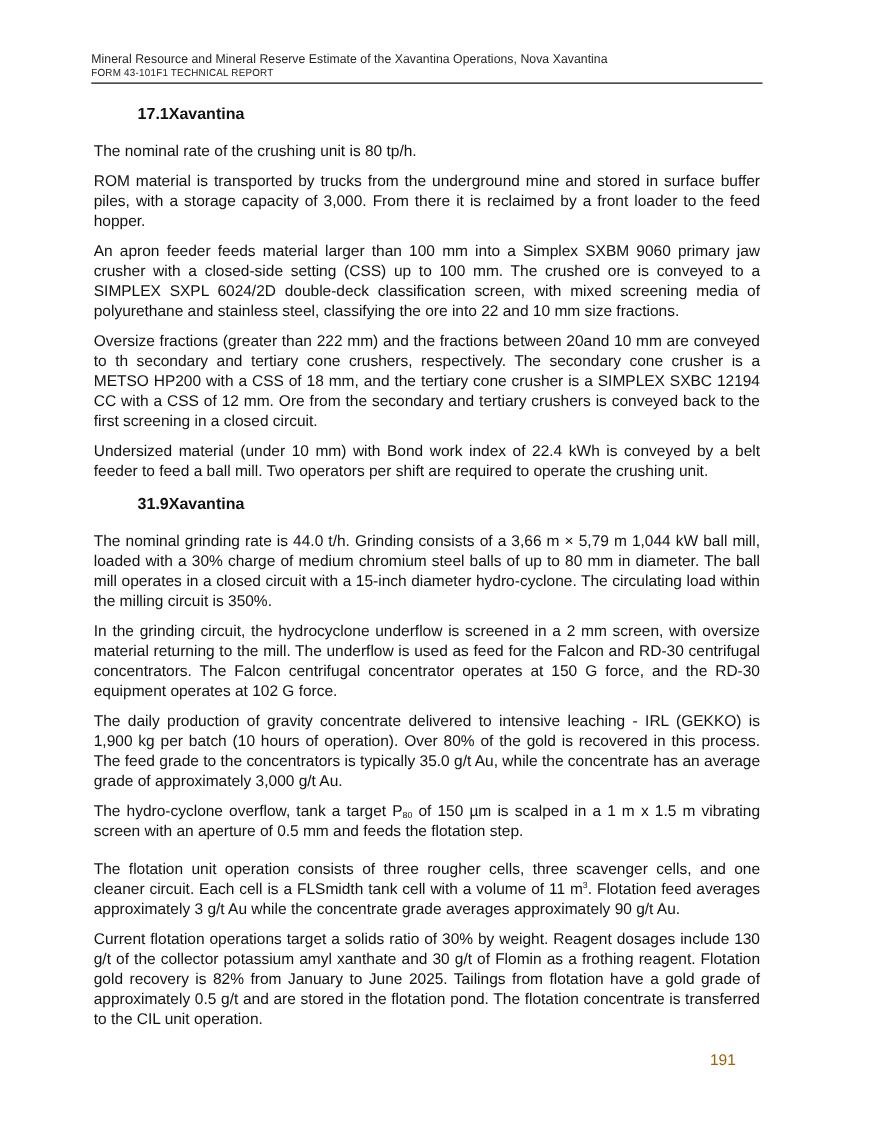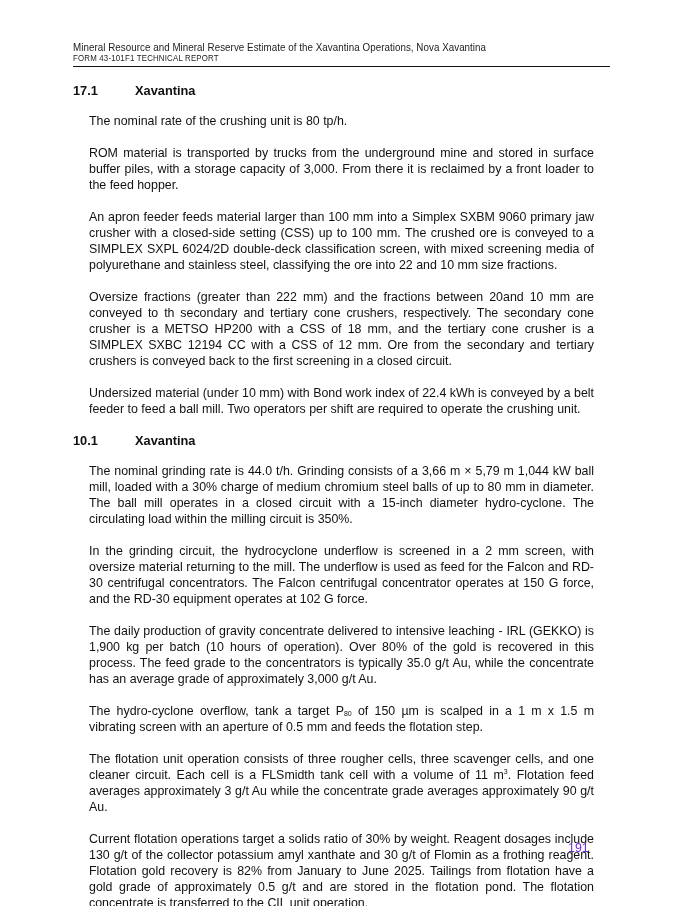--- a/index.html
+++ b/index.html
@@ -5,29 +5,29 @@
   html, body { margin: 0; padding: 0; background: #ffffff; }
   body { width: 700px; height: 906px; position: relative; overflow: hidden; }
   .page {
     position: absolute; left: 73px; top: 42px; width: 537px;
     font-family: "Liberation Sans", sans-serif; color: #111111;
   }
   .hdr-title { font-size: 10.2px; line-height: 12px; color: #222; letter-spacing: 0.05px; transform: scaleX(0.96); transform-origin: left; white-space: nowrap; }
   .hdr-sub { font-size: 8.2px; line-height: 10px; color: #222; letter-spacing: 0.2px; transform: scaleX(0.96); transform-origin: left; white-space: nowrap; }
   .hdr-rule { height: 0; border-top: 1.5px solid #111; margin-top: 2px; }
   h2 { margin: 0; font-size: 12.8px; font-weight: bold; line-height: 16px; display: flex; }
-  h2 .num { width: 62px; display: inline-block; }
+  h2 .num { width: 62px; display: inline-block; text-align: right; }
   .sec1 { margin-top: 16px; }
   .sec { margin-top: 10px; }
-  p { margin: 16px; font-size: 12.4px; line-height: 16px; text-align: justify; }
+  p { margin: 2px; font-size: 12.4px; line-height: 16px; text-align: justify; }
   p.first { margin-top: 14px; }
   p.next { margin-top: 8px; }
   sub.s { font-size: 7px; vertical-align: -1px; line-height: 0; }
   sup.s { font-size: 7px; vertical-align: 5px; line-height: 0; }
-  .page-num { position: absolute; left: 568px; top: 841px; font-family: "Liberation Sans", sans-serif; font-size: 12.4px; color: #6d28d9; }
+  .page-num { position: absolute; left: 568px; top: 841px; font-family: "Liberation Sans", sans-serif; font-size: 12.4px; color: #a16207; }
 </style>
 </head>
 <body>
 
 <div class="page">
   <div>
     <div class="hdr-title">Mineral Resource and Mineral Reserve Estimate of the Xavantina Operations, Nova Xavantina</div>
     <div class="hdr-sub">FORM 43-101F1 TECHNICAL REPORT</div>
     <div class="hdr-rule"></div>
   </div>
@@ -39,21 +39,21 @@
     </h2>
     <p class="first">The nominal rate of the crushing unit is 80 tp/h.</p>
     <p class="next">ROM material is transported by trucks from the underground mine and stored in surface buffer piles, with a storage capacity of 3,000. From there it is reclaimed by a front loader to the feed hopper.</p>
     <p class="next">An apron feeder feeds material larger than 100 mm into a Simplex SXBM 9060 primary jaw crusher with a closed-side setting (CSS) up to 100 mm. The crushed ore is conveyed to a SIMPLEX SXPL 6024/2D double-deck classification screen, with mixed screening media of polyurethane and stainless steel, classifying the ore into 22 and 10 mm size fractions.</p>
     <p class="next">Oversize fractions (greater than 222 mm) and the fractions between 20and 10 mm are conveyed to th secondary and tertiary cone crushers, respectively. The secondary cone crusher is a METSO HP200 with a CSS of 18 mm, and the tertiary cone crusher is a SIMPLEX SXBC 12194 CC with a CSS of 12 mm. Ore from the secondary and tertiary crushers is conveyed back to the first screening in a closed circuit.</p>
     <p class="next">Undersized material (under 10 mm) with Bond work index of 22.4 kWh is conveyed by a belt feeder to feed a ball mill. Two operators per shift are required to operate the crushing unit.</p>
   </section>
 
   <section>
     <h2 class="sec">
-      <span class="num">10.1</span>
+      <span class="num">31.9</span>
       <span>Xavantina</span>
     </h2>
     <p class="first">The nominal grinding rate is 44.0 t/h. Grinding consists of a 3,66 m × 5,79 m 1,044 kW ball mill, loaded with a 30% charge of medium chromium steel balls of up to 80 mm in diameter. The ball mill operates in a closed circuit with a 15-inch diameter hydro-cyclone. The circulating load within the milling circuit is 350%.</p>
     <p class="next">In the grinding circuit, the hydrocyclone underflow is screened in a 2 mm screen, with oversize material returning to the mill. The underflow is used as feed for the Falcon and RD-30 centrifugal concentrators. The Falcon centrifugal concentrator operates at 150 G force, and the RD-30 equipment operates at 102 G force.</p>
     <p class="next">The daily production of gravity concentrate delivered to intensive leaching - IRL (GEKKO) is 1,900 kg per batch (10 hours of operation). Over 80% of the gold is recovered in this process. The feed grade to the concentrators is typically 35.0 g/t Au, while the concentrate has an average grade of approximately 3,000 g/t Au.</p>
     <p class="next"><span>The hydro-cyclone overflow, tank a target P</span><sub class="s">80</sub><span> of 150 µm is scalped in a 1 m x 1.5 m vibrating screen with an aperture of 0.5 mm and feeds the flotation step.</span></p>
   </section>
 
   <section>
     <p class="first"><span>The flotation unit operation consists of three rougher cells, three scavenger cells, and one cleaner circuit. Each cell is a FLSmidth tank cell with a volume of 11 m</span><sup class="s">3</sup><span>. Flotation feed averages approximately 3 g/t Au while the concentrate grade averages approximately 90 g/t Au.</span></p>

